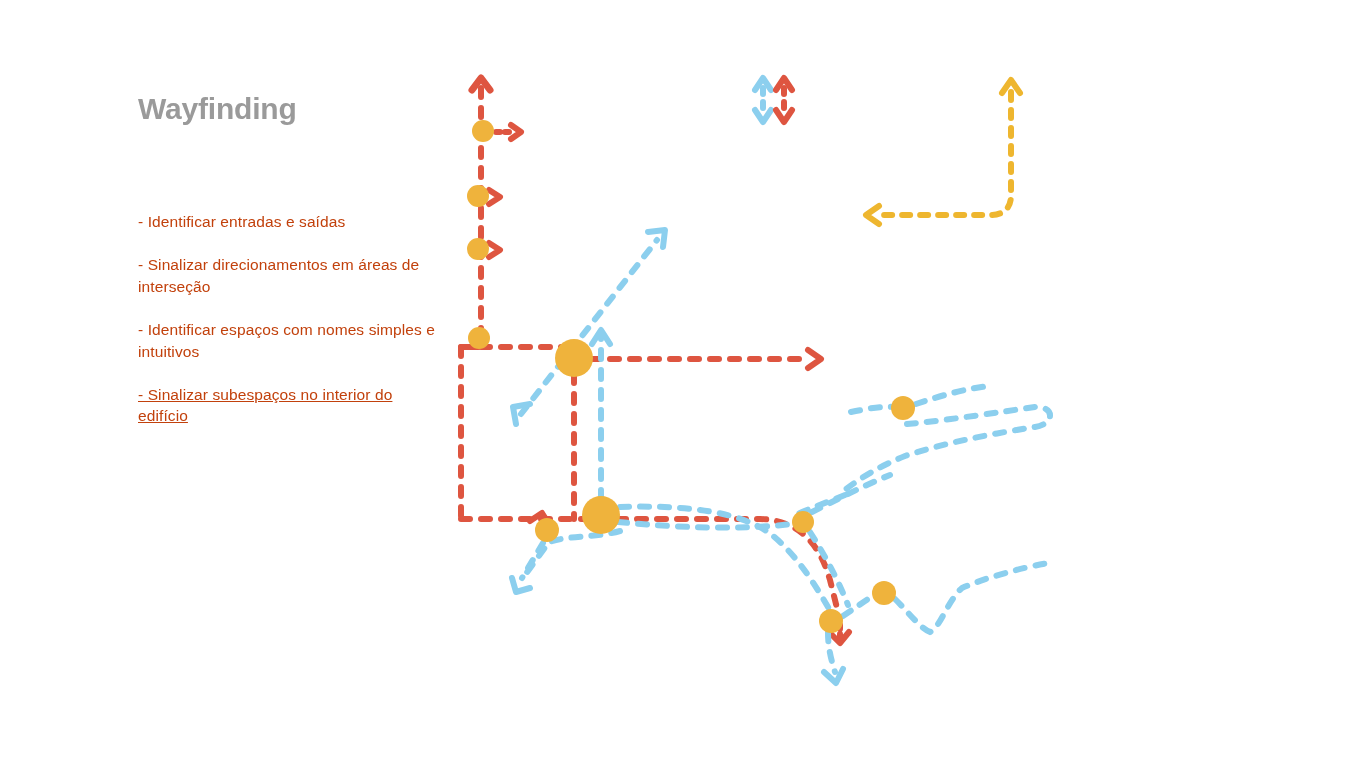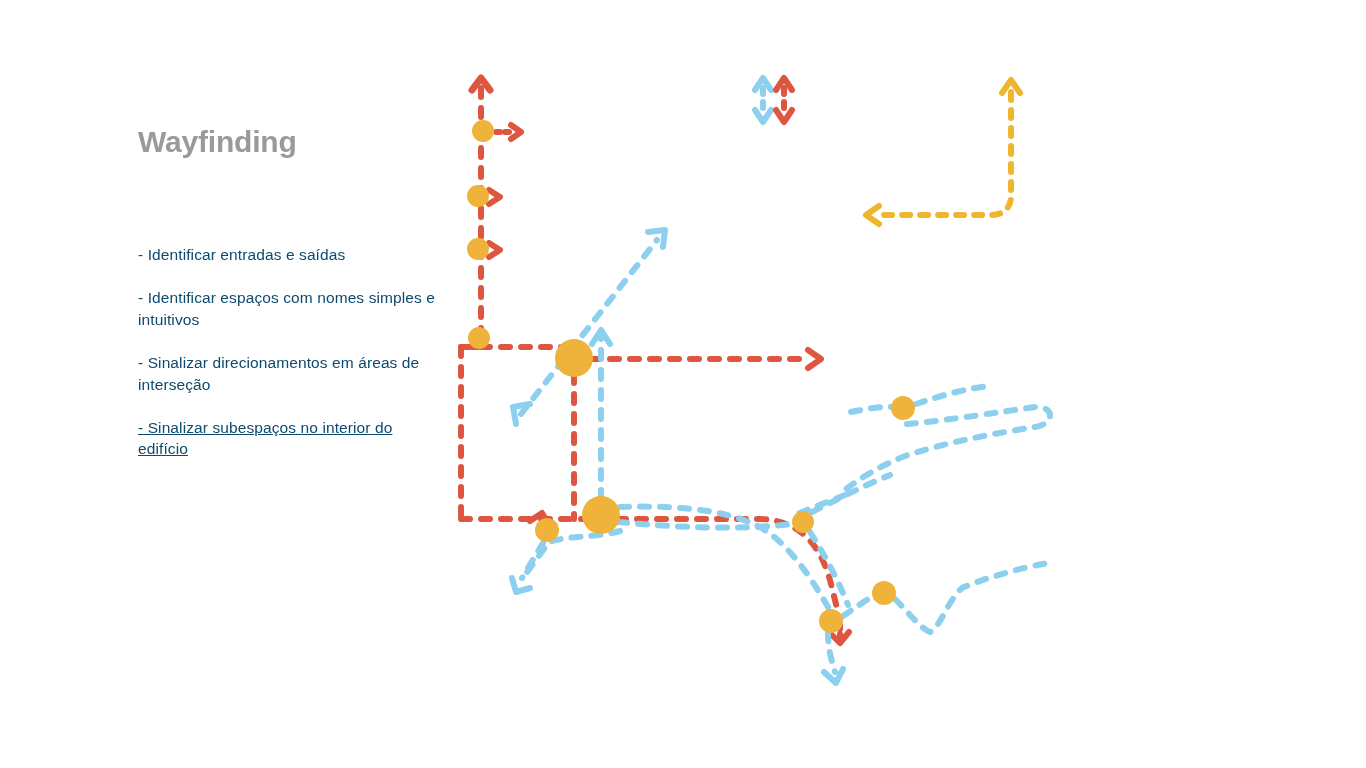--- a/index.html
+++ b/index.html
@@ -20,21 +20,20 @@
     width: 1366px;
     height: 768px;
     background: #ffffff;
   }
   
   #text-panel {
     position: absolute;
     left: 138px;
     top: 92px;
     width: 300px;
-    margin-top: 33px;
   }
   #page-title {
     font-family: "Liberation Sans", sans-serif;
     font-size: 30px;
     font-weight: bold;
     color: #9a9a9a;
     letter-spacing: -0.2px;
     margin: 0 0 0 0;
     line-height: 1.1;
     white-space: nowrap;
@@ -44,21 +43,21 @@
     left: 0px;
     top: 119px;
     width: 300px;
     list-style: none;
     margin: 0;
     padding: 0;
   }
   .bullet-item {
     font-family: "Liberation Sans", sans-serif;
     font-size: 15.5px;
-    color: #0c4a6e;
+    color: #c2410c;
     line-height: 1.38;
     margin-bottom: 22px;
     letter-spacing: 0.1px;
   }
   .bullet-item:last-child { margin-bottom: 0; text-decoration: underline; }
 
   
   #diagram {
     position: absolute;
     left: 0;
@@ -72,22 +71,22 @@
 </style>
 </head>
 <body>
 
 <div id="slide">
 
   <div id="text-panel">
     <h1 id="page-title">Wayfinding</h1>
     <ul id="bullet-list">
       <li class="bullet-item">- Identificar entradas e saídas</li>
+      <li class="bullet-item">- Sinalizar direcionamentos em áreas de interseção</li>
       <li class="bullet-item">- Identificar espaços com nomes simples e intuitivos</li>
-      <li class="bullet-item">- Sinalizar direcionamentos em áreas de interseção</li>
       <li class="bullet-item">- Sinalizar subespaços no interior do edifício</li>
     </ul>
   </div>
 
   <div id="diagram">
     <svg width="1366" height="768" viewBox="0 0 1366 768" xmlns="http://www.w3.org/2000/svg">
 
       <g fill="none" stroke="#de5540" stroke-width="6" stroke-linecap="round">
 
         <path d="M 481 88 L 481 338 L 479 347 L 460 347" stroke-dasharray="9 11"></path>

